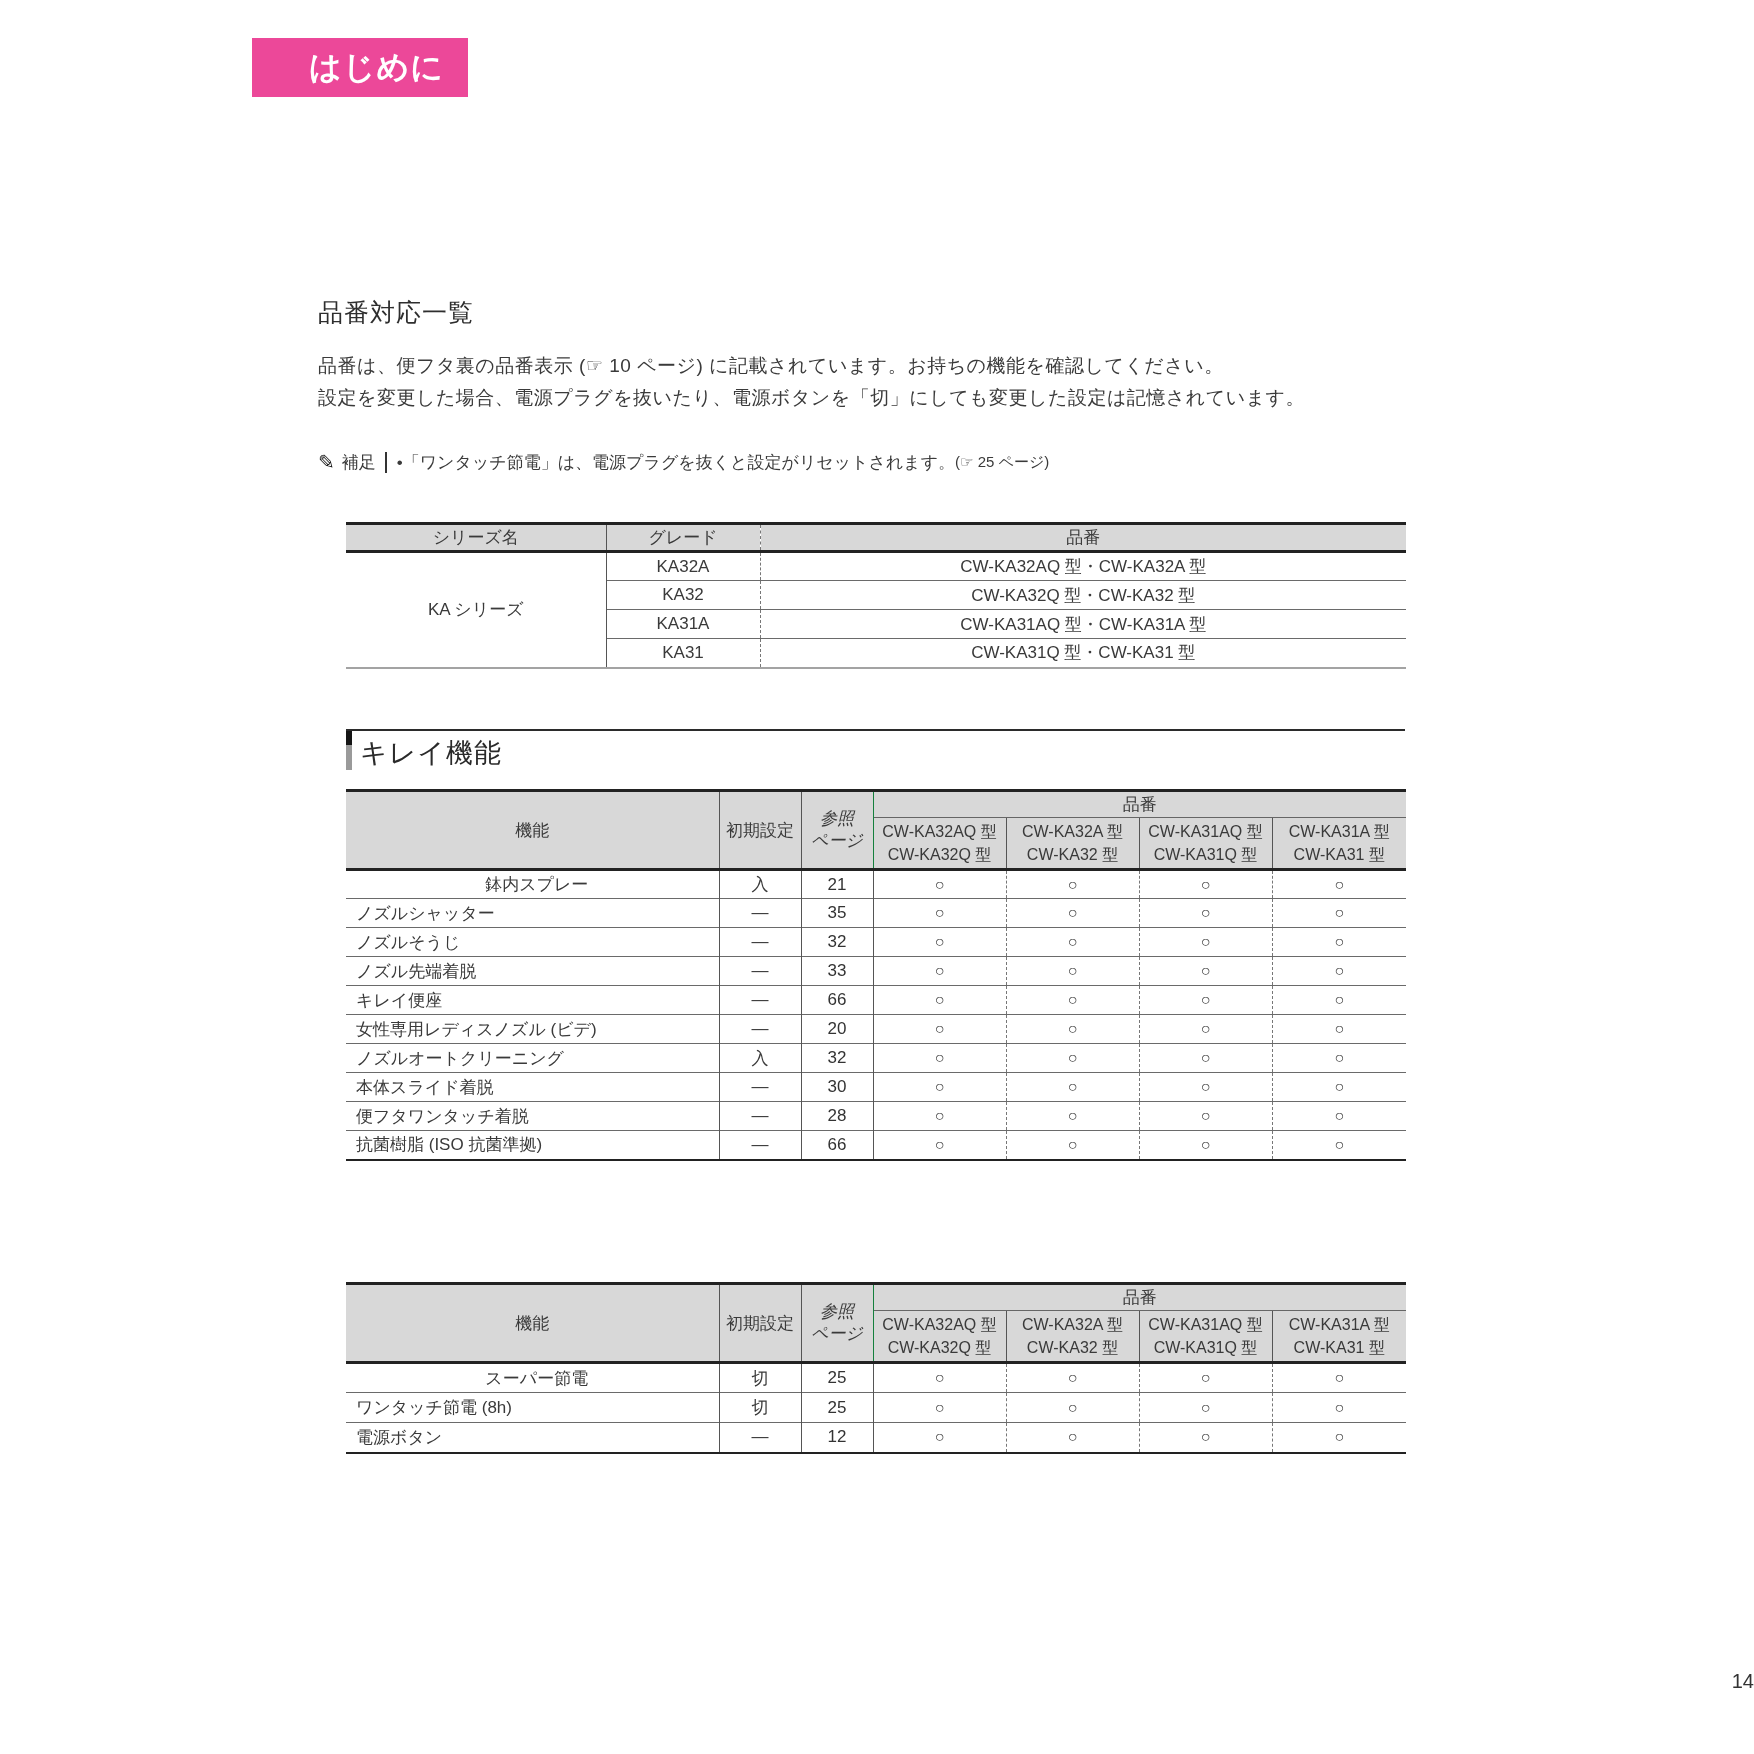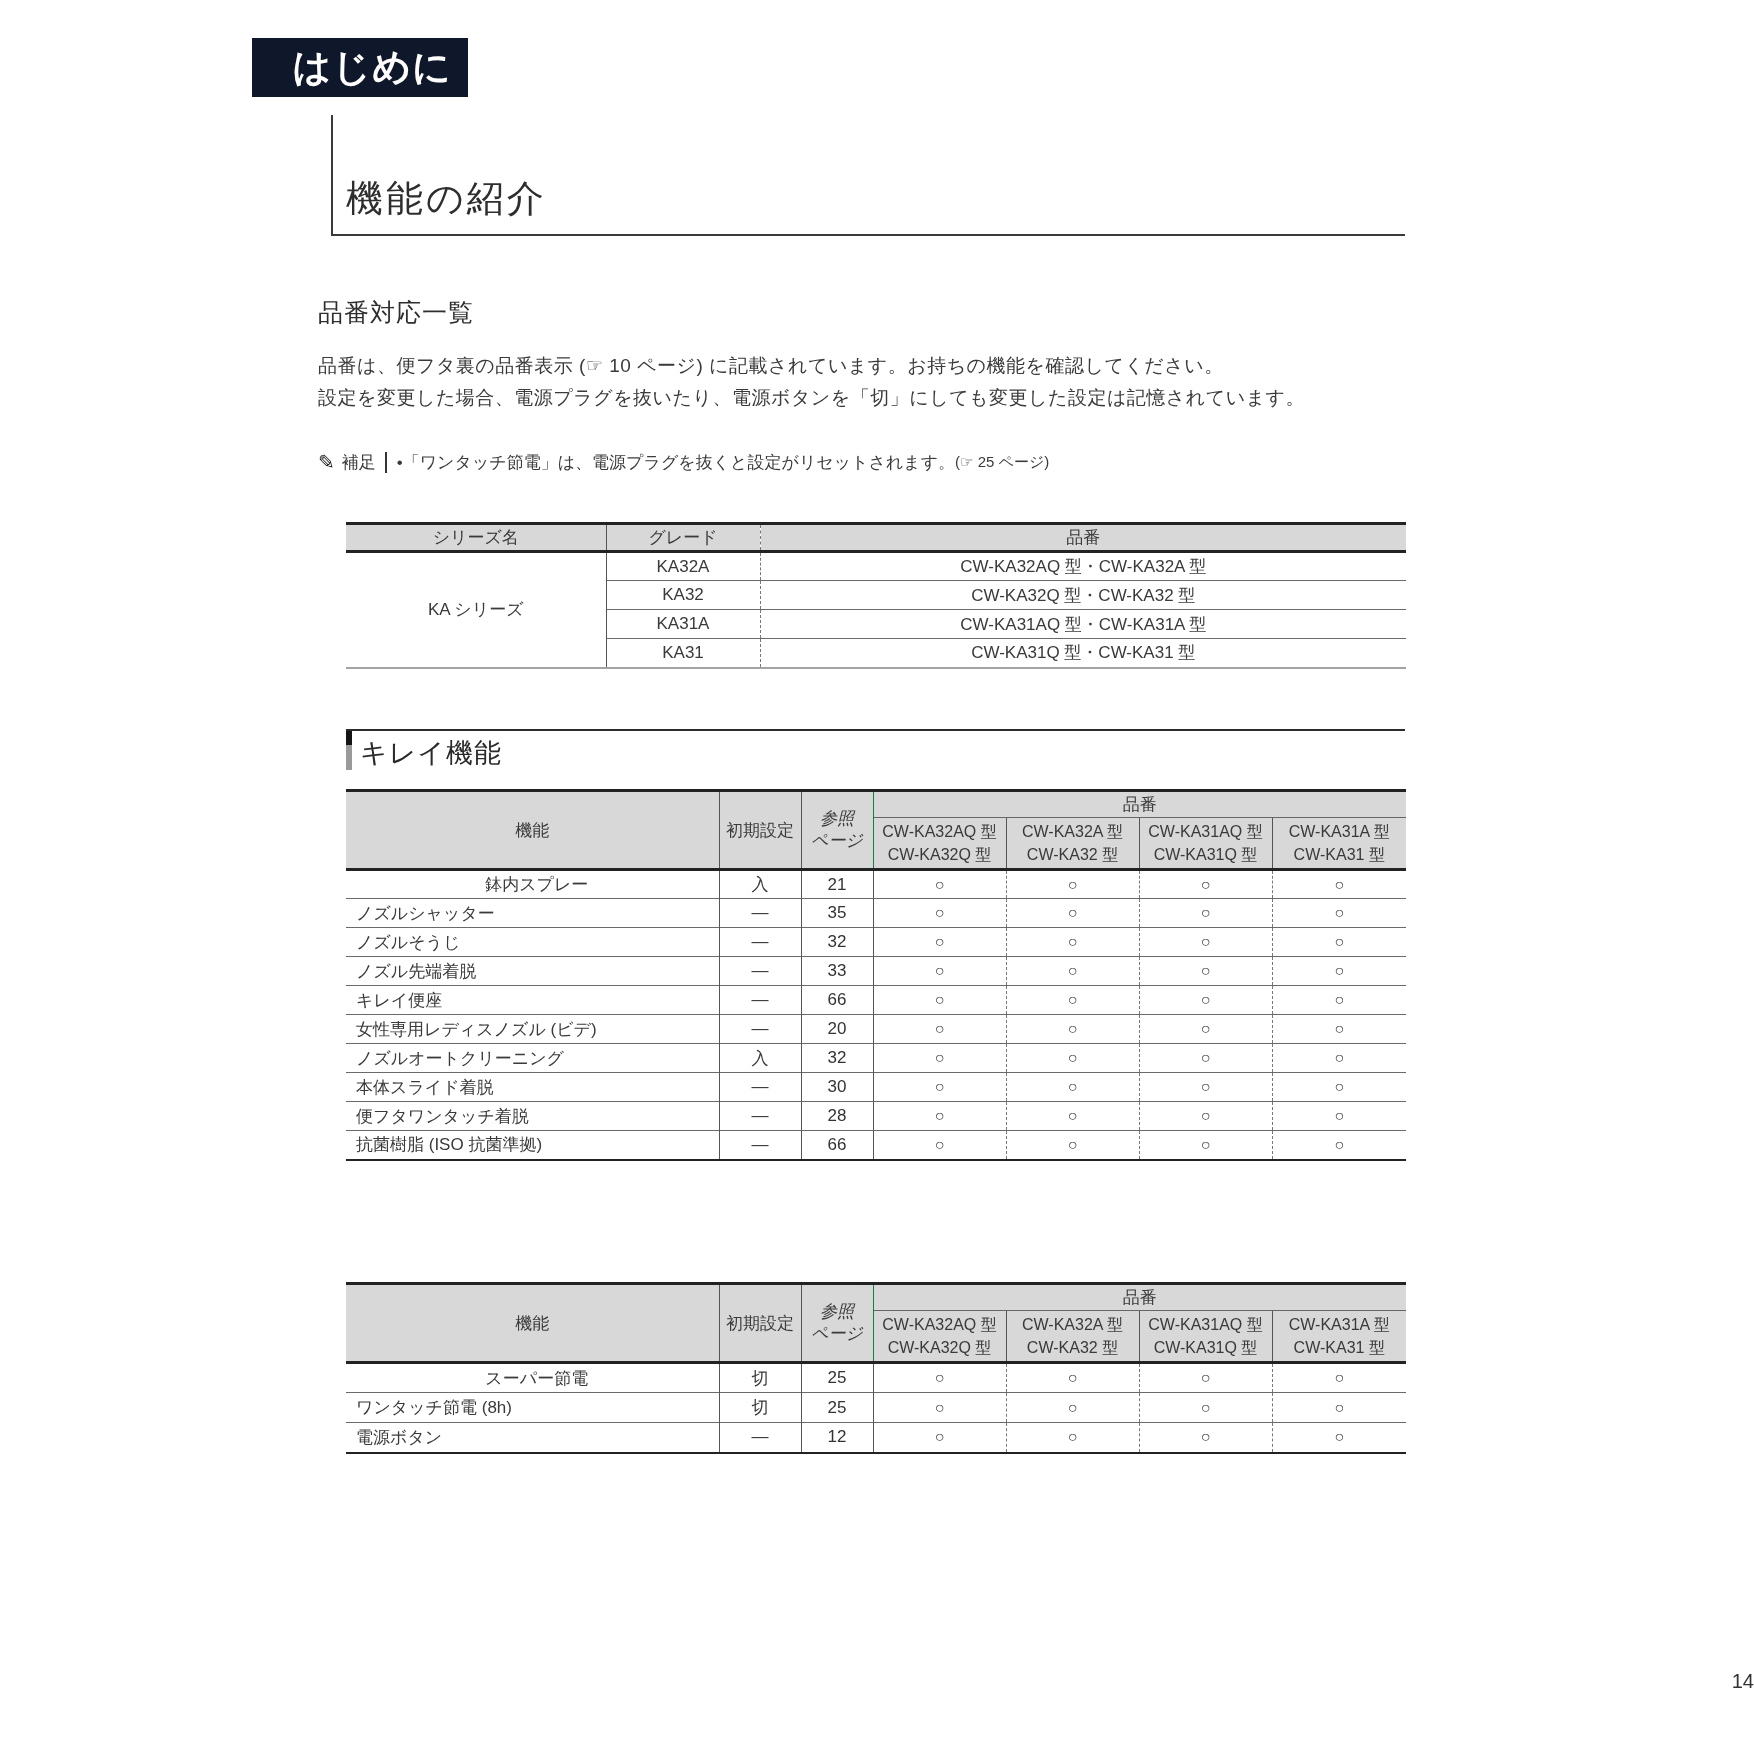--- a/index.html
+++ b/index.html
@@ -4,22 +4,22 @@
 <style>
   html,body{margin:0;padding:0;background:#fff;}
   .page{
     position:relative;width:1754px;height:1754px;background:#ffffff;
     font-family:"Liberation Sans","DejaVu Sans",sans-serif;color:#333;
     overflow:hidden;
   }
   
   .badge{
     position:absolute;left:252px;top:38px;width:216px;height:59px;
-    background:#0f172a;color:#fff;display:flex;align-items:center;justify-content:flex-end;
-    padding-right:16px;box-sizing:border-box;font-size:38px;font-weight:bold;letter-spacing:1px;
+    background:#ec4899;color:#fff;display:flex;align-items:center;justify-content:flex-end;
+    padding-right:24px;box-sizing:border-box;font-size:32px;font-weight:bold;letter-spacing:1px;
   }
   
   .title-block{
     position:absolute;left:331px;top:115px;width:1074px;height:121px;
     border-left:2px solid #3a3a3a;border-bottom:2px solid #3a3a3a;box-sizing:border-box;
   }
   .title-block .page-title{
     position:absolute;left:13px;bottom:10px;font-size:37px;letter-spacing:3px;color:#2e2e2e;
   }
   
@@ -75,23 +75,20 @@
 </style>
 </head>
 <body>
 
 <div class="page">
 
   <div class="badge">
     <span>はじめに</span>
   </div>
 
-  <div class="title-block">
-    <div class="page-title">機能の紹介</div>
-  </div>
 
   <div class="hinban-heading">品番対応一覧</div>
   <div class="hinban-para">
     <div>品番は、便フタ裏の品番表示 (☞ 10 ページ) に記載されています。お持ちの機能を確認してください。</div>
     <div>設定を変更した場合、電源プラグを抜いたり、電源ボタンを「切」にしても変更した設定は記憶されています。</div>
   </div>
 
   <div class="note-row">
     <span class="pencil">✎</span>
     <span>補足</span>

